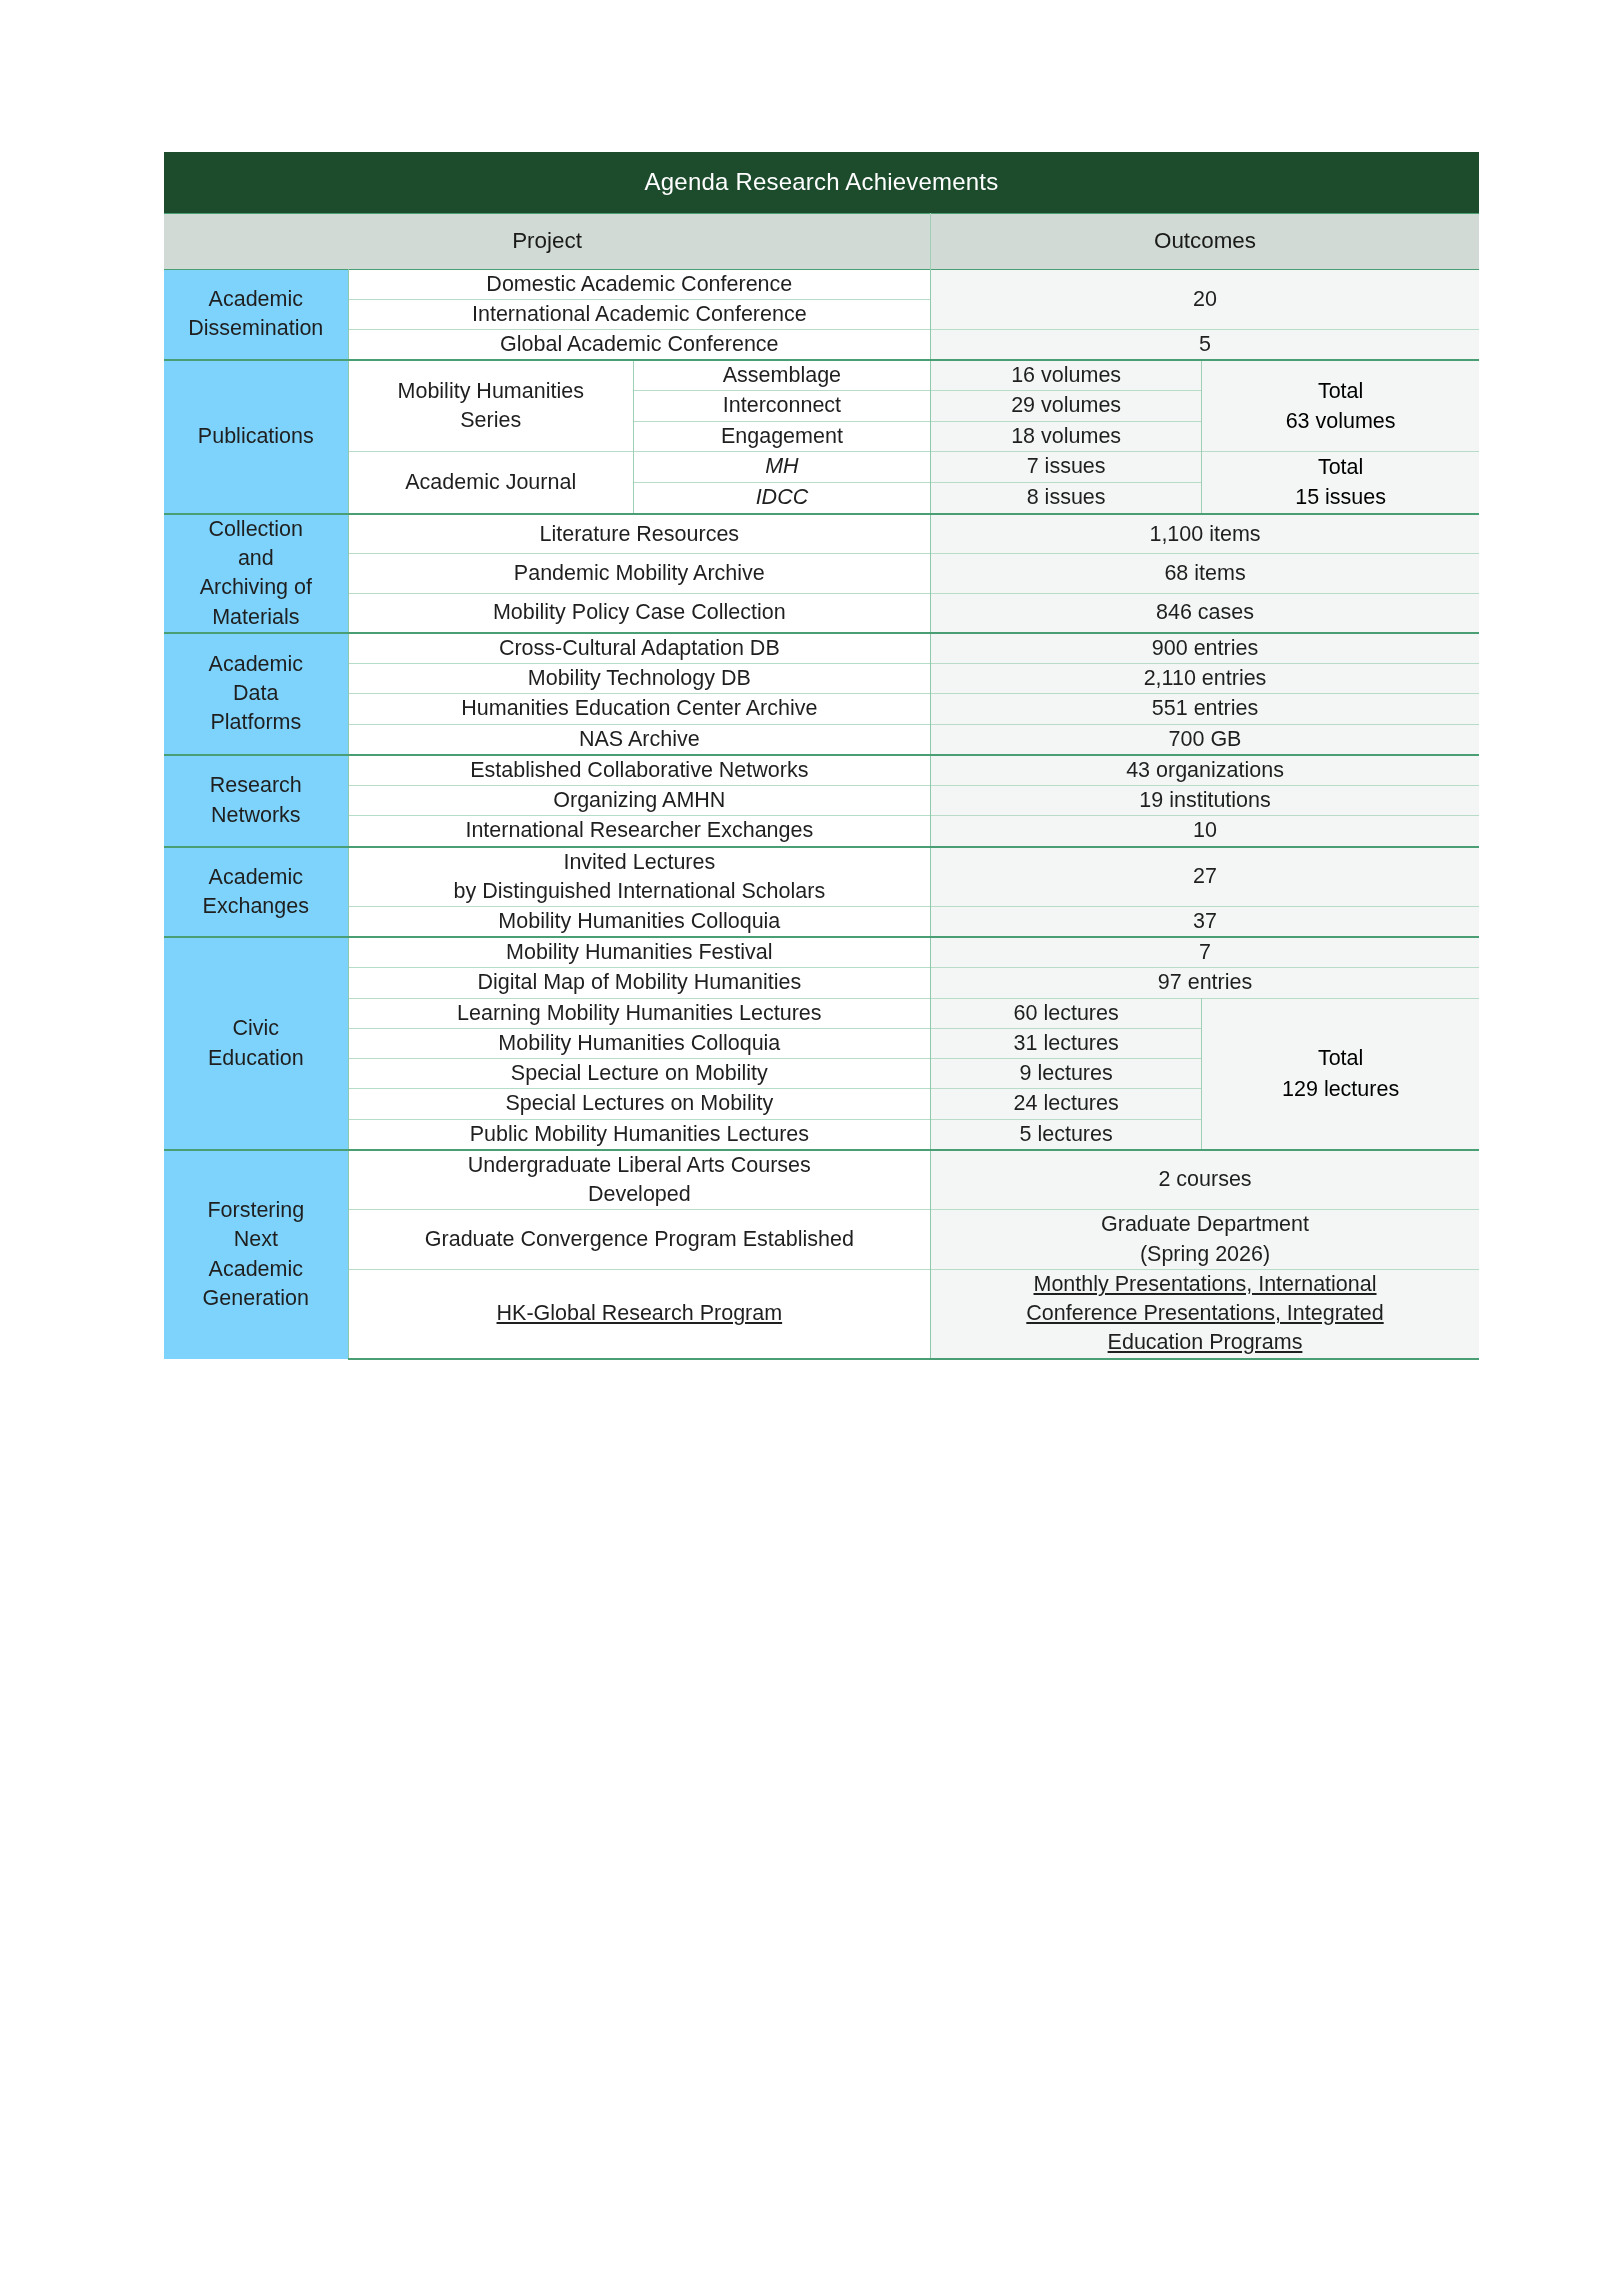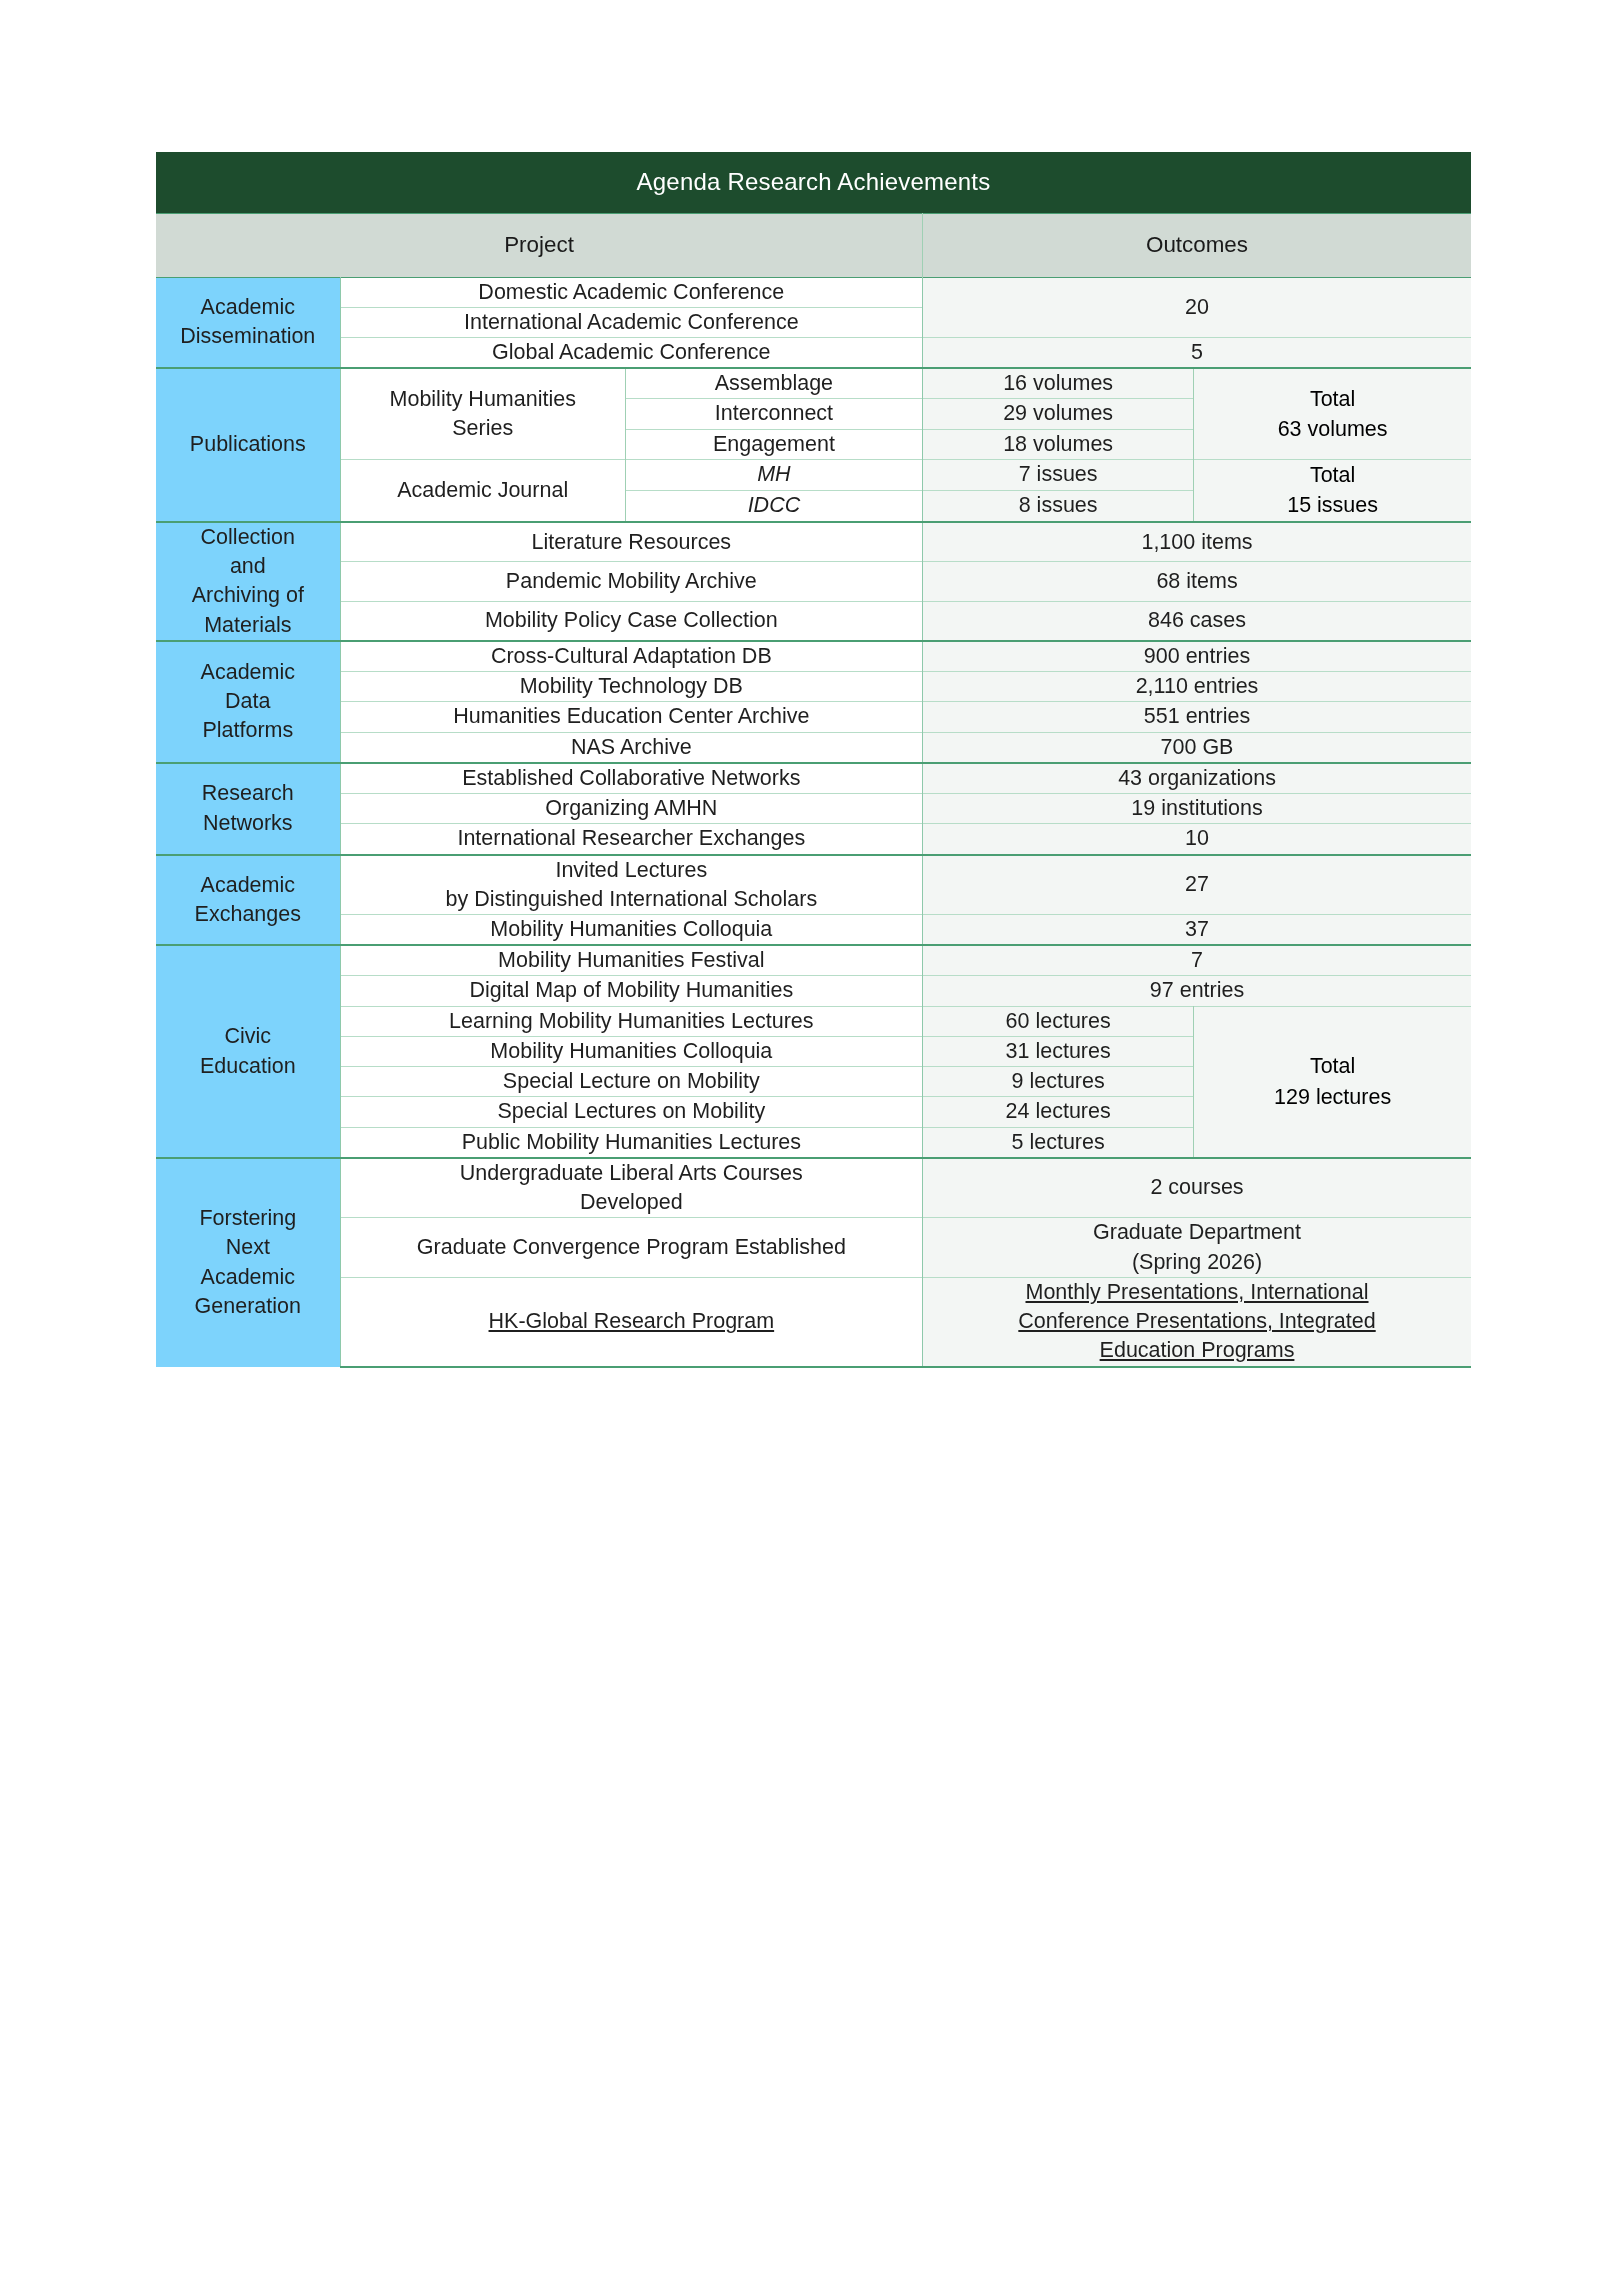--- a/index.html
+++ b/index.html
@@ -10,21 +10,21 @@
     font-family: "Liberation Sans", sans-serif;
   }
   #page {
     width: 1621px;
     height: 2293px;
     position: relative;
     background: #ffffff;
   }
   #table-wrap {
     position: absolute;
-    left: 156px;
+    left: 164px;
     top: 152px;
     width: 1315px;
   }
   table.ach {
     width: 1315px;
     border-collapse: collapse;
     table-layout: fixed;
   }
   table.ach td, table.ach th {
     padding: 0;
@@ -42,21 +42,21 @@
     height: 61px;
     letter-spacing: 0.2px;
   }
 
   
   .colhead {
     background: #d1dad4;
     color: #1a1a1a;
     font-size: 22.4px;
     font-weight: bold;
-    height: 64px;
+    height: 56px;
   }
   .colhead.left-head { border-right: 1.8px solid #9fd0b4; }
 
   
   .cat {
     background: #7dd3fc;
     font-size: 21.5px;
     color: #1f1f1f;
     line-height: 1.36;
     border-right: 1.8px solid #8ec9ab;

